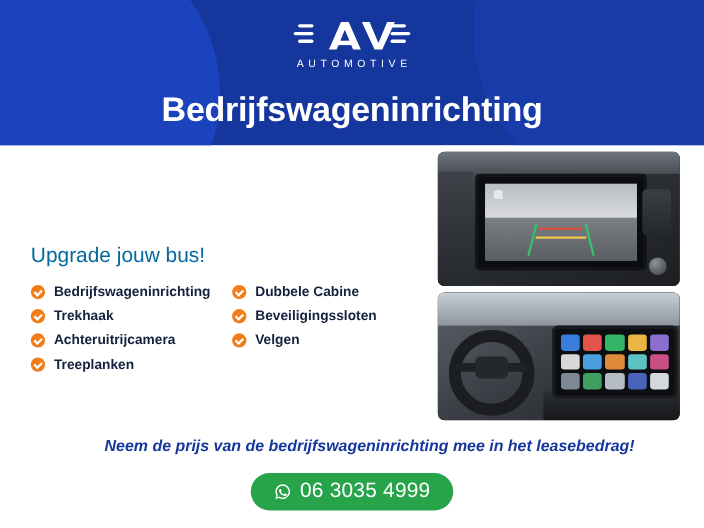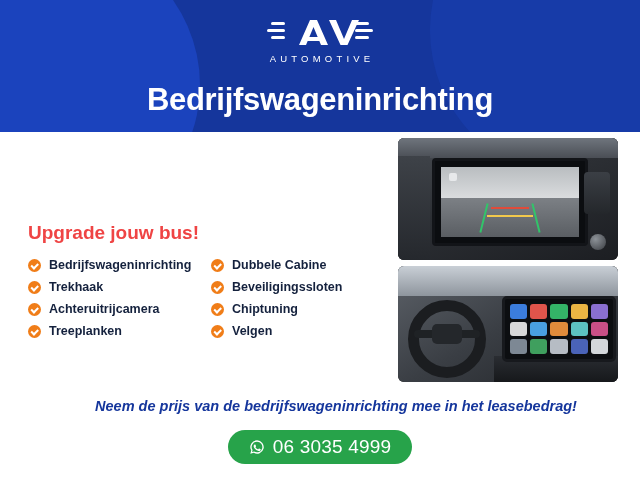--- a/index.html
+++ b/index.html
@@ -94,23 +94,23 @@
   }
 
   
   .left-col {
     position: absolute;
     left: 28px;
     top: 222px;
     width: 350px;
   }
   .subhead {
-    color: #ef4444;
+    color: #0369a1;
     font-size: 19px;
-    font-weight: 700;
+    font-weight: 400;
     margin: 0 0 14px 0;
   }
   .lists {
     display: flex;
     gap: 0px;
   }
   .list-col {
     display: flex;
     flex-direction: column;
     gap: 7px;
@@ -400,24 +400,20 @@
         </div>
       </div>
       <div class="list-col col2">
         <div class="item">
           <span class="bullet"></span>
           <span>Dubbele Cabine</span>
         </div>
         <div class="item">
           <span class="bullet"></span>
           <span>Beveiligingssloten</span>
-        </div>
-        <div class="item">
-          <span class="bullet"></span>
-          <span>Chiptuning</span>
         </div>
         <div class="item">
           <span class="bullet"></span>
           <span>Velgen</span>
         </div>
       </div>
     </div>
   </div>
 
   <div class="photo photo-top">

